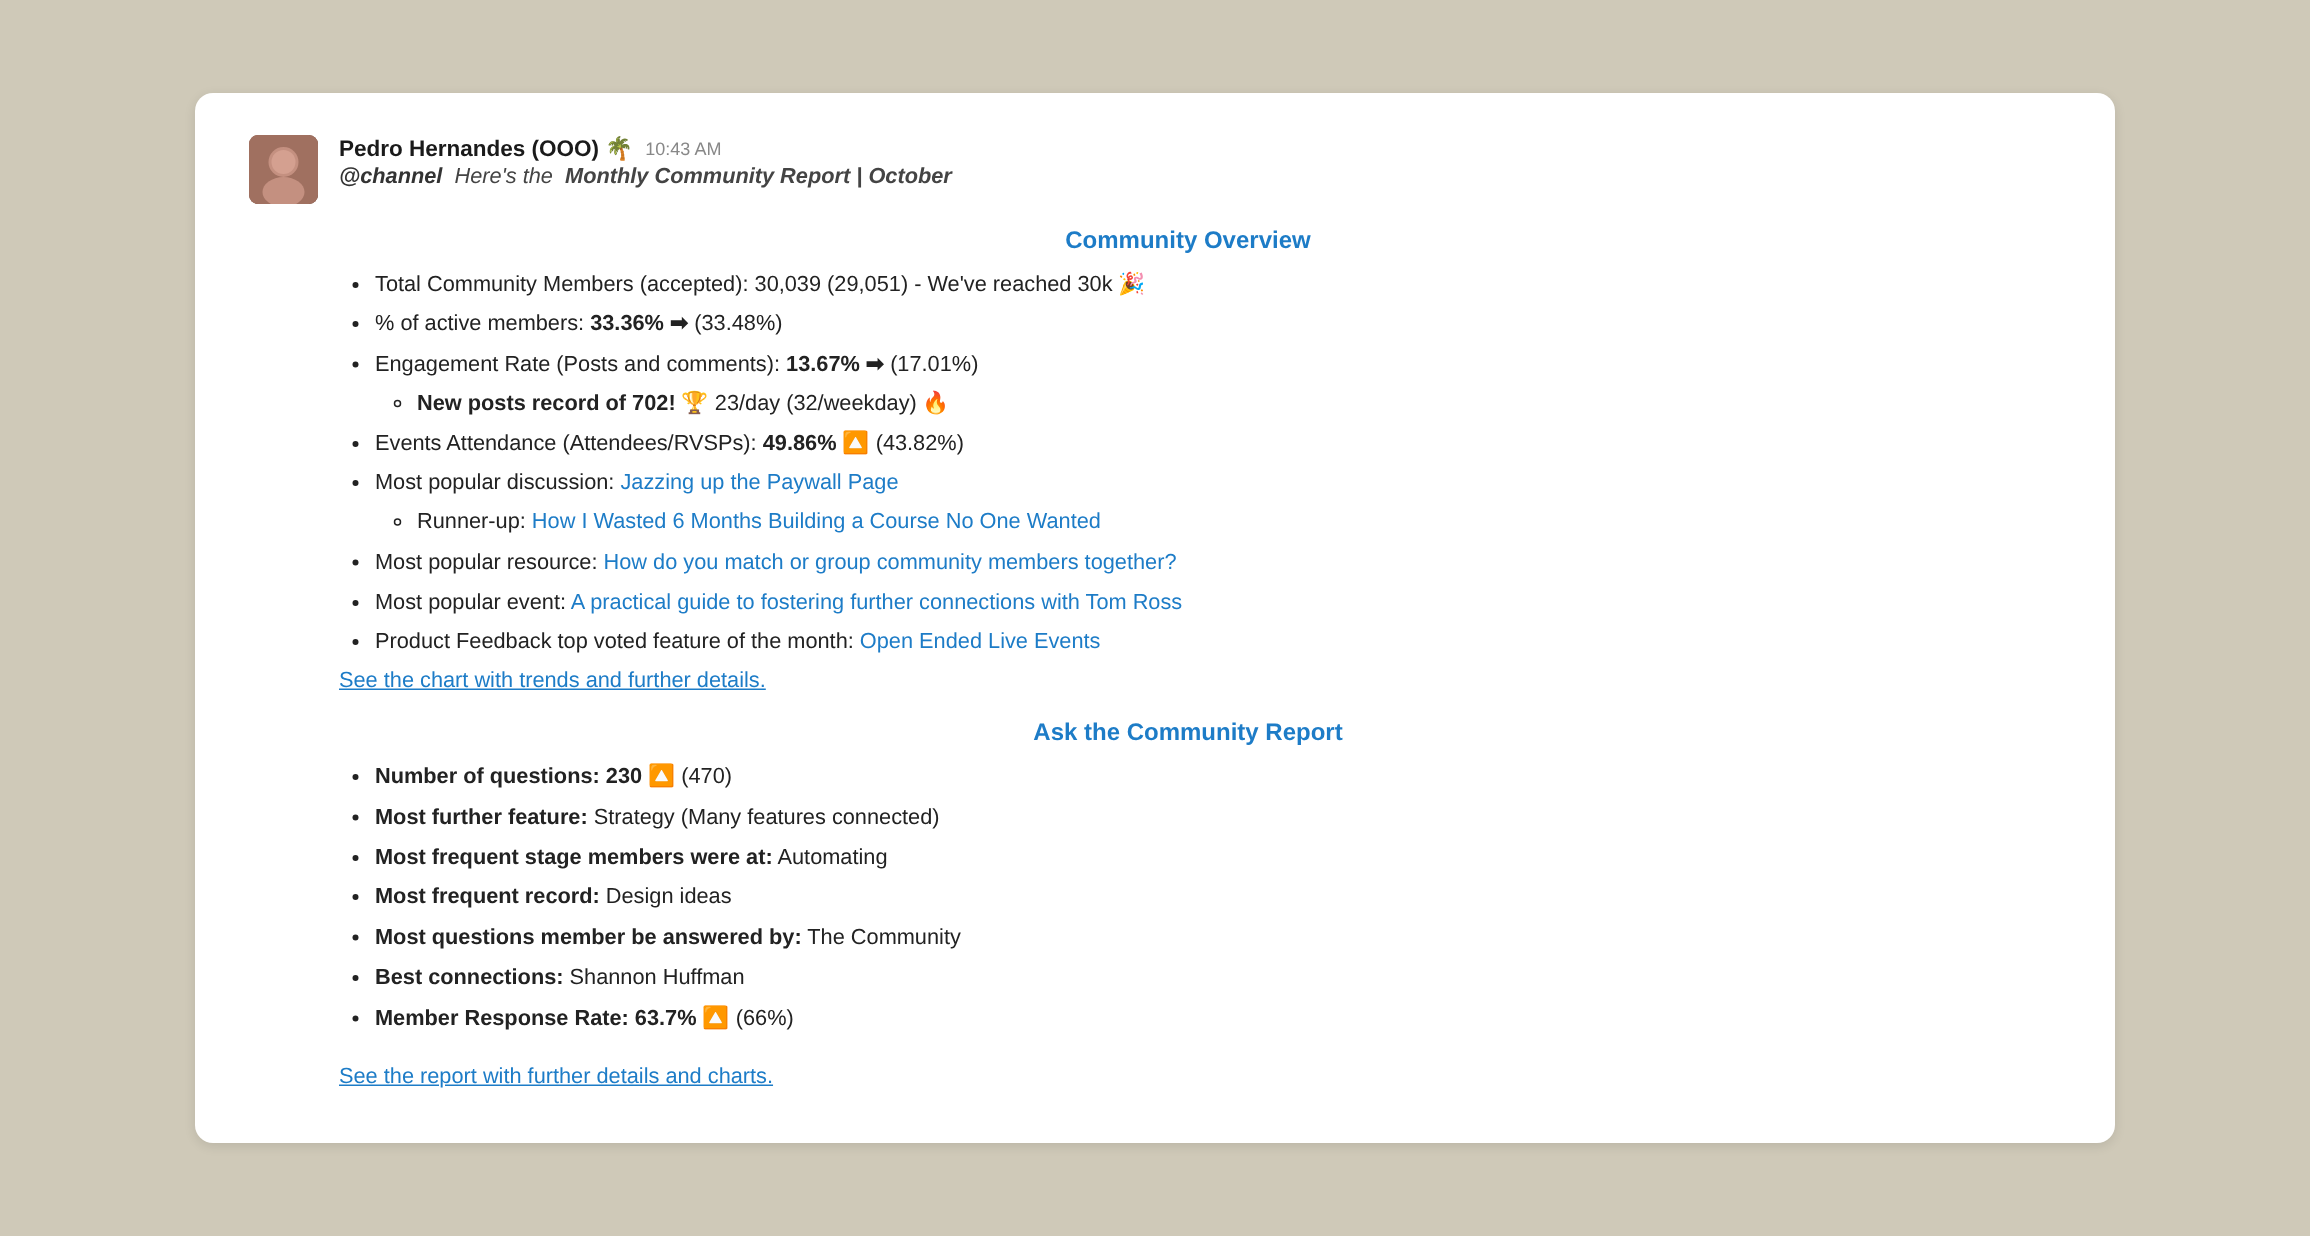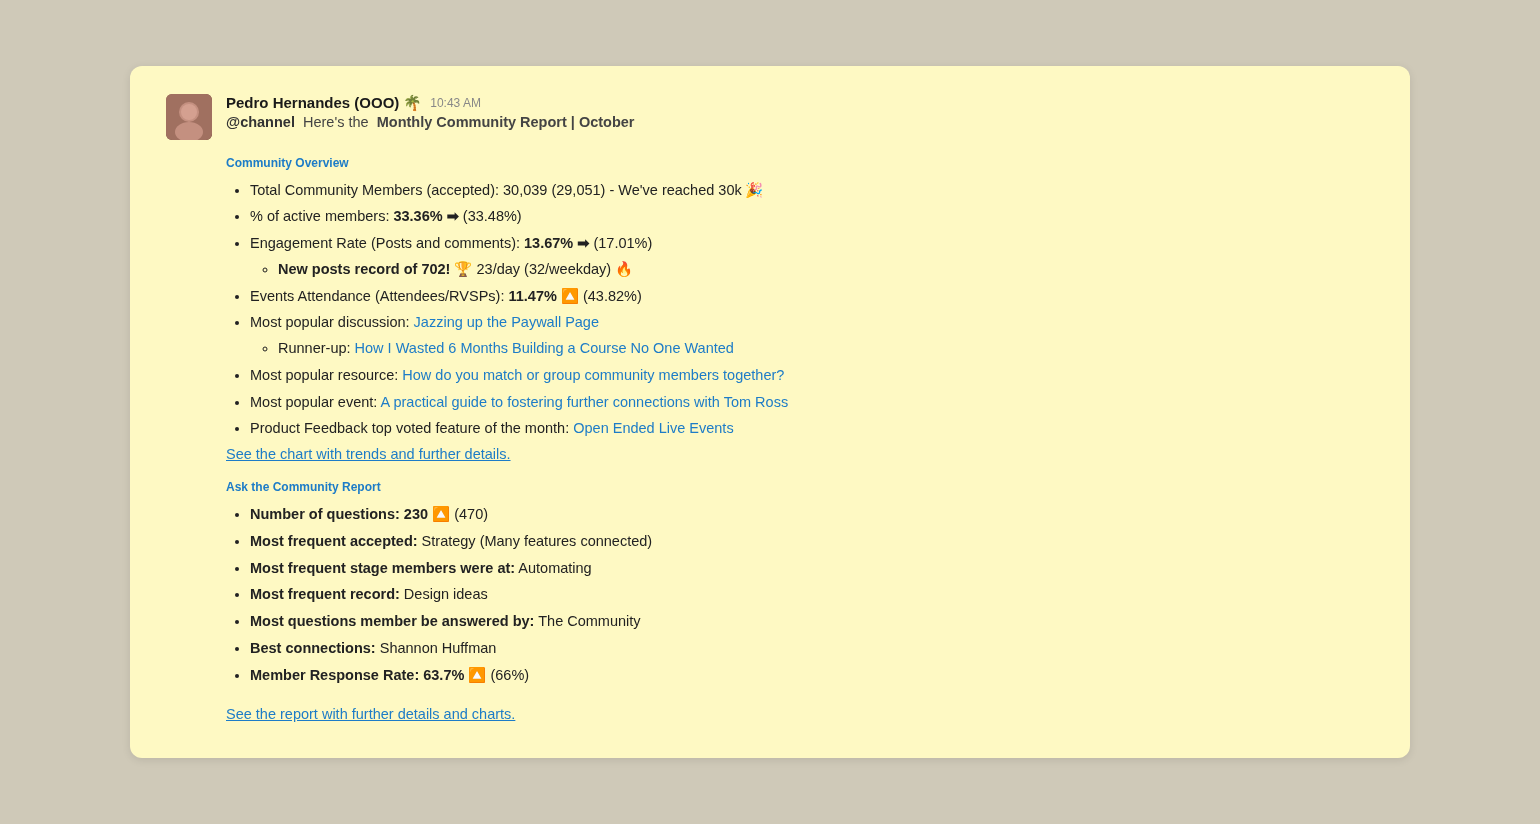--- a/index.html
+++ b/index.html
@@ -8,21 +8,21 @@
       background-color: #cfc9b8;
       font-family: -apple-system, BlinkMacSystemFont, 'Segoe UI', Helvetica, Arial, sans-serif;
       display: flex;
       justify-content: center;
       align-items: center;
       min-height: 100vh;
       padding: 40px 20px;
     }
 
     .message-card {
-      background: #fef9c3;
+      background: #ffffff;
       border-radius: 12px;
       max-width: 1280px;
       width: 100%;
       padding: 28px 52px 36px 36px;
       box-shadow: 0 2px 8px rgba(0,0,0,0.1);
     }
 
     .message-header {
       display: flex;
       align-items: flex-start;
@@ -71,37 +71,39 @@
     }
 
     .timestamp {
       font-size: 12px;
       color: #888;
     }
 
     .channel-mention {
       font-size: 14.5px;
       color: #444;
+      font-style: italic;
     }
 
     .channel-tag {
       font-weight: 600;
       color: #333;
     }
 
     .message-content {
       padding-left: 60px;
     }
 
     .section-heading {
       color: #1d7cc7;
-      font-size: 12px;
+      font-size: 16px;
       font-weight: 700;
       margin-bottom: 10px;
       margin-top: 4px;
+      text-align: center;
     }
 
     ul.main-list {
       list-style: disc;
       padding-left: 24px;
       margin-bottom: 6px;
     }
 
     ul.main-list li {
       font-size: 14.5px;
@@ -194,21 +196,21 @@
         <li>
           % of active members: <strong>33.36% ➡</strong> (33.48%)
         </li>
         <li>
           Engagement Rate (Posts and comments): <strong>13.67% ➡</strong> (17.01%)
           <ul class="sub-list">
             <li><strong>New posts record of 702! 🏆</strong> 23/day (32/weekday) 🔥</li>
           </ul>
         </li>
         <li>
-          Events Attendance (Attendees/RVSPs): <strong>11.47% 🔼</strong> (43.82%)
+          Events Attendance (Attendees/RVSPs): <strong>49.86% 🔼</strong> (43.82%)
         </li>
         <li>
           Most popular discussion: <a class="link" href="#">Jazzing up the Paywall Page</a>
           <ul class="sub-list">
             <li>Runner-up: <a class="link" href="#">How I Wasted 6 Months Building a Course No One Wanted</a></li>
           </ul>
         </li>
         <li>
           Most popular resource: <a class="link" href="#">How do you match or group community members together?</a>
         </li>
@@ -222,21 +224,21 @@
       <a class="chart-link" href="#">See the chart with trends and further details.</a>
     </div>
 
     <div class="section-gap">
       <div class="section-heading">Ask the Community Report</div>
       <ul class="main-list">
         <li>
           <strong>Number of questions: 230 🔼</strong> (470)
         </li>
         <li>
-          <strong>Most frequent accepted:</strong> Strategy (Many features connected)
+          <strong>Most further feature:</strong> Strategy (Many features connected)
         </li>
         <li>
           <strong>Most frequent stage members were at:</strong> Automating
         </li>
         <li>
           <strong>Most frequent record:</strong> Design ideas
         </li>
         <li>
           <strong>Most questions member be answered by:</strong> The Community
         </li>

